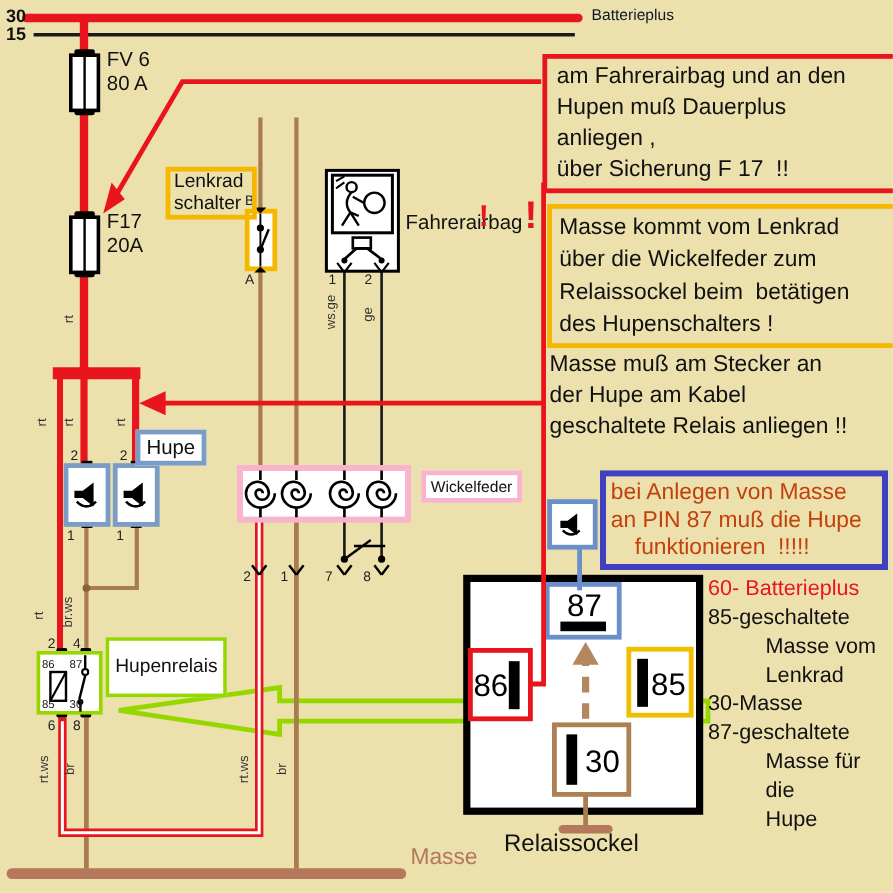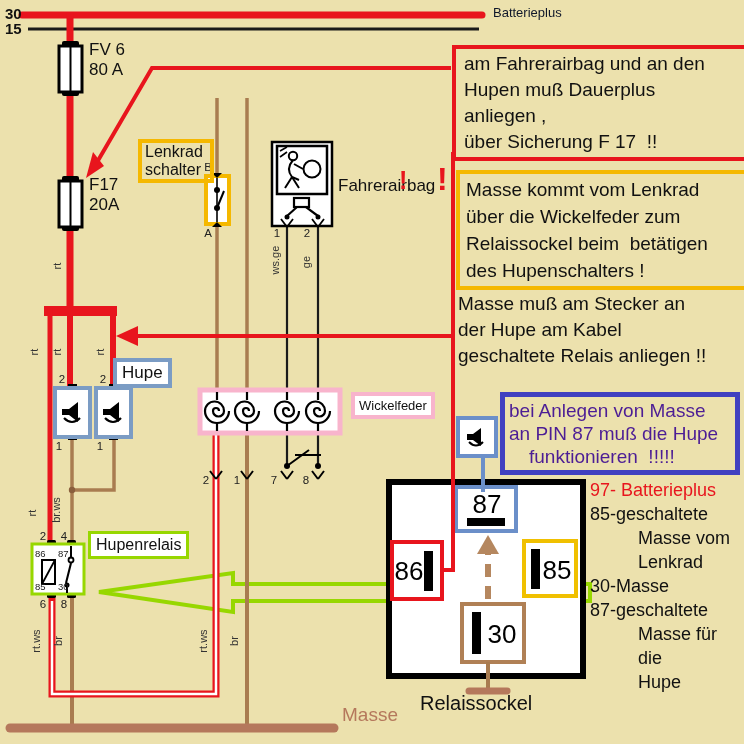--- a/index.html
+++ b/index.html
@@ -4,21 +4,21 @@
 <style>
   html,body{margin:0;padding:0}
   #stage{position:relative;width:744px;height:744px;background:#ece1ad;overflow:hidden;
          font-family:"Liberation Sans",sans-serif;color:#111}
   .abs{position:absolute}
   .wbox{background:#fff}
   .annline{white-space:pre}
   #redbox{left:452px;top:45px;width:277px;border:4px solid #e8151d;padding:2px 8px;font-size:19px;line-height:26px}
   #orangebox{left:456px;top:170px;width:272px;border:4px solid #f5b800;padding:2px 6px;font-size:19px;line-height:27px}
   #blacktext{left:458px;top:291px;width:282px;font-size:19px;line-height:26px}
-  #bluebox{left:500px;top:392px;width:222px;border:5px solid #4040c0;color:#4c1d95;padding:2px 4px;font-size:19px;line-height:23px}
+  #bluebox{left:500px;top:392px;width:222px;border:5px solid #4040c0;color:#c2410c;padding:2px 4px;font-size:19px;line-height:23px}
   #bluebox .c{padding-left:20px}
   #legend{left:590px;top:478px;width:152px;font-size:18px;line-height:24px}
   #legend .ind{margin-left:48px}
   #legend .red{color:#e8151d}
   .fuselbl{font-size:17px;line-height:20px}
   .busnum{font-size:15px;font-weight:bold}
 </style>
 </head>
 <body>
 
@@ -275,21 +275,21 @@
   <div>Lenkrad</div>
   <div>schalter</div>
 </div>
 
 <div class="abs" style="left:338px;top:176px;font-size:17px">Fahrerairbag</div>
 <div class="abs" style="left:399px;top:166px;font-size:25px;font-weight:bold;color:#e8151d">!</div>
 <div class="abs" style="left:437px;top:161px;font-size:32px;font-weight:bold;color:#e8151d">!</div>
 
 <div class="abs wbox" style="left:113px;top:358px;border:4px solid #7b9cc4;padding:0 5px;font-size:17px;line-height:22px">Hupe</div>
 <div class="abs wbox" style="left:351px;top:392px;border:4px solid #f8b4cc;padding:2px 4px;font-size:13px">Wickelfeder</div>
-<div class="abs wbox" style="left:88px;top:531px;border:3px solid #97d700;padding:2px 5px;font-size:16px">Hupenrelais</div>
+<div class="abs wbox" style="left:88px;top:531px;border:3px solid #97d700;padding:13px 5px;font-size:16px">Hupenrelais</div>
 
 <div id="redbox" class="abs">
   <div class="annline">am Fahrerairbag und an den</div>
   <div class="annline">Hupen muß Dauerplus</div>
   <div class="annline">anliegen ,</div>
   <div class="annline">über Sicherung F 17  !!</div>
 </div>
 
 <div id="orangebox" class="abs">
   <div class="annline">Masse kommt vom Lenkrad</div>
@@ -304,21 +304,21 @@
   <div class="annline">geschaltete Relais anliegen !!</div>
 </div>
 
 <div id="bluebox" class="abs">
   <div class="annline">bei Anlegen von Masse</div>
   <div class="annline">an PIN 87 muß die Hupe</div>
   <div class="annline c">funktionieren  !!!!!</div>
 </div>
 
 <div id="legend" class="abs">
-  <div class="red">97- Batterieplus</div>
+  <div class="red">60- Batterieplus</div>
   <div>85-geschaltete</div>
   <div class="ind">Masse vom</div>
   <div class="ind">Lenkrad</div>
   <div>30-Masse</div>
   <div>87-geschaltete</div>
   <div class="ind">Masse für die</div>
   <div class="ind">Hupe</div>
 </div>
 
 <div class="abs" style="left:420px;top:692px;font-size:20px">Relaissockel</div>

